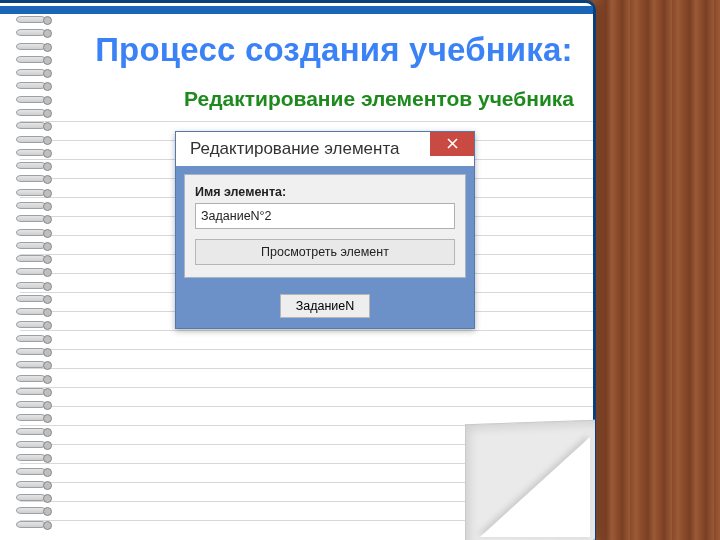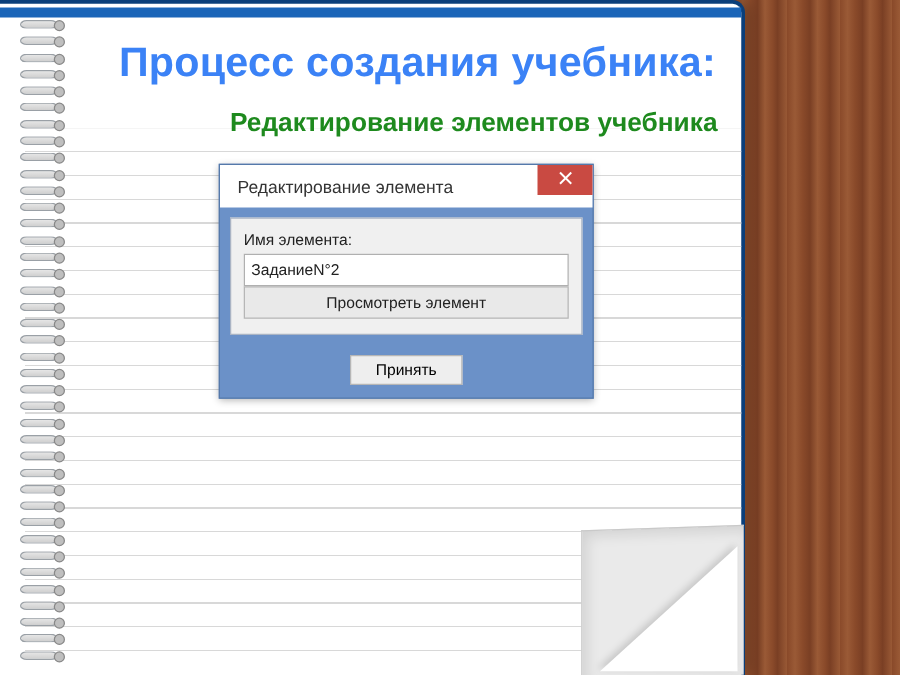--- a/index.html
+++ b/index.html
@@ -121,21 +121,21 @@
   }
   .titlebar {
     height: 34px;
     background: #fff;
     display: flex; align-items: center;
     padding-left: 14px;
     position: relative;
   }
   .titlebar-text {
     color: #333;
-    font-size: 14px;
+    font-size: 17px;
   }
   .close-btn {
     position: absolute;
     right: 0; top: 0;
     width: 44px; height: 24px;
     background: #c94a42;
     display: flex; align-items: center; justify-content: center;
     cursor: pointer;
   }
   .close-btn svg { width: 11px; height: 11px; }
@@ -145,31 +145,33 @@
     margin: 8px;
     padding: 10px 10px 12px 10px;
     background: #f0f0f0;
     border: 1px solid #aab4c4;
   }
   .field-label {
     font-size: 12.5px;
     color: #222;
     margin-bottom: 4px;
     display: block;
+    font-weight: bold;
   }
   .text-input {
     width: 100%;
     height: 22px;
     background: #fff;
     border: 1px solid #b0b0b0;
     font-size: 12.5px;
     padding: 12px 5px;
     color: #222;
   }
   .wide-btn {
+    margin-top: 10px;
     width: 100%;
     height: 26px;
     background: #e9e9e9;
     border: 1px solid #b6b6b6;
     font-size: 12.5px;
     color: #222;
     cursor: pointer;
   }
 
   .dialog-footer {
@@ -253,19 +255,19 @@
       </div>
     </div>
 
     <div class="dialog-body">
       <label class="field-label">Имя элемента:</label>
       <input class="text-input" type="text" value="ЗаданиеN°2" style="">
       <button class="wide-btn">Просмотреть элемент</button>
     </div>
 
     <div class="dialog-footer">
-      <button class="small-btn">Принять</button>
+      <button class="small-btn">ЗаданиеN</button>
     </div>
   </div>
 
   <div class="dog-ear-shadow"></div>
   <div class="dog-ear"></div>
 </div>
 
 </body></html>

